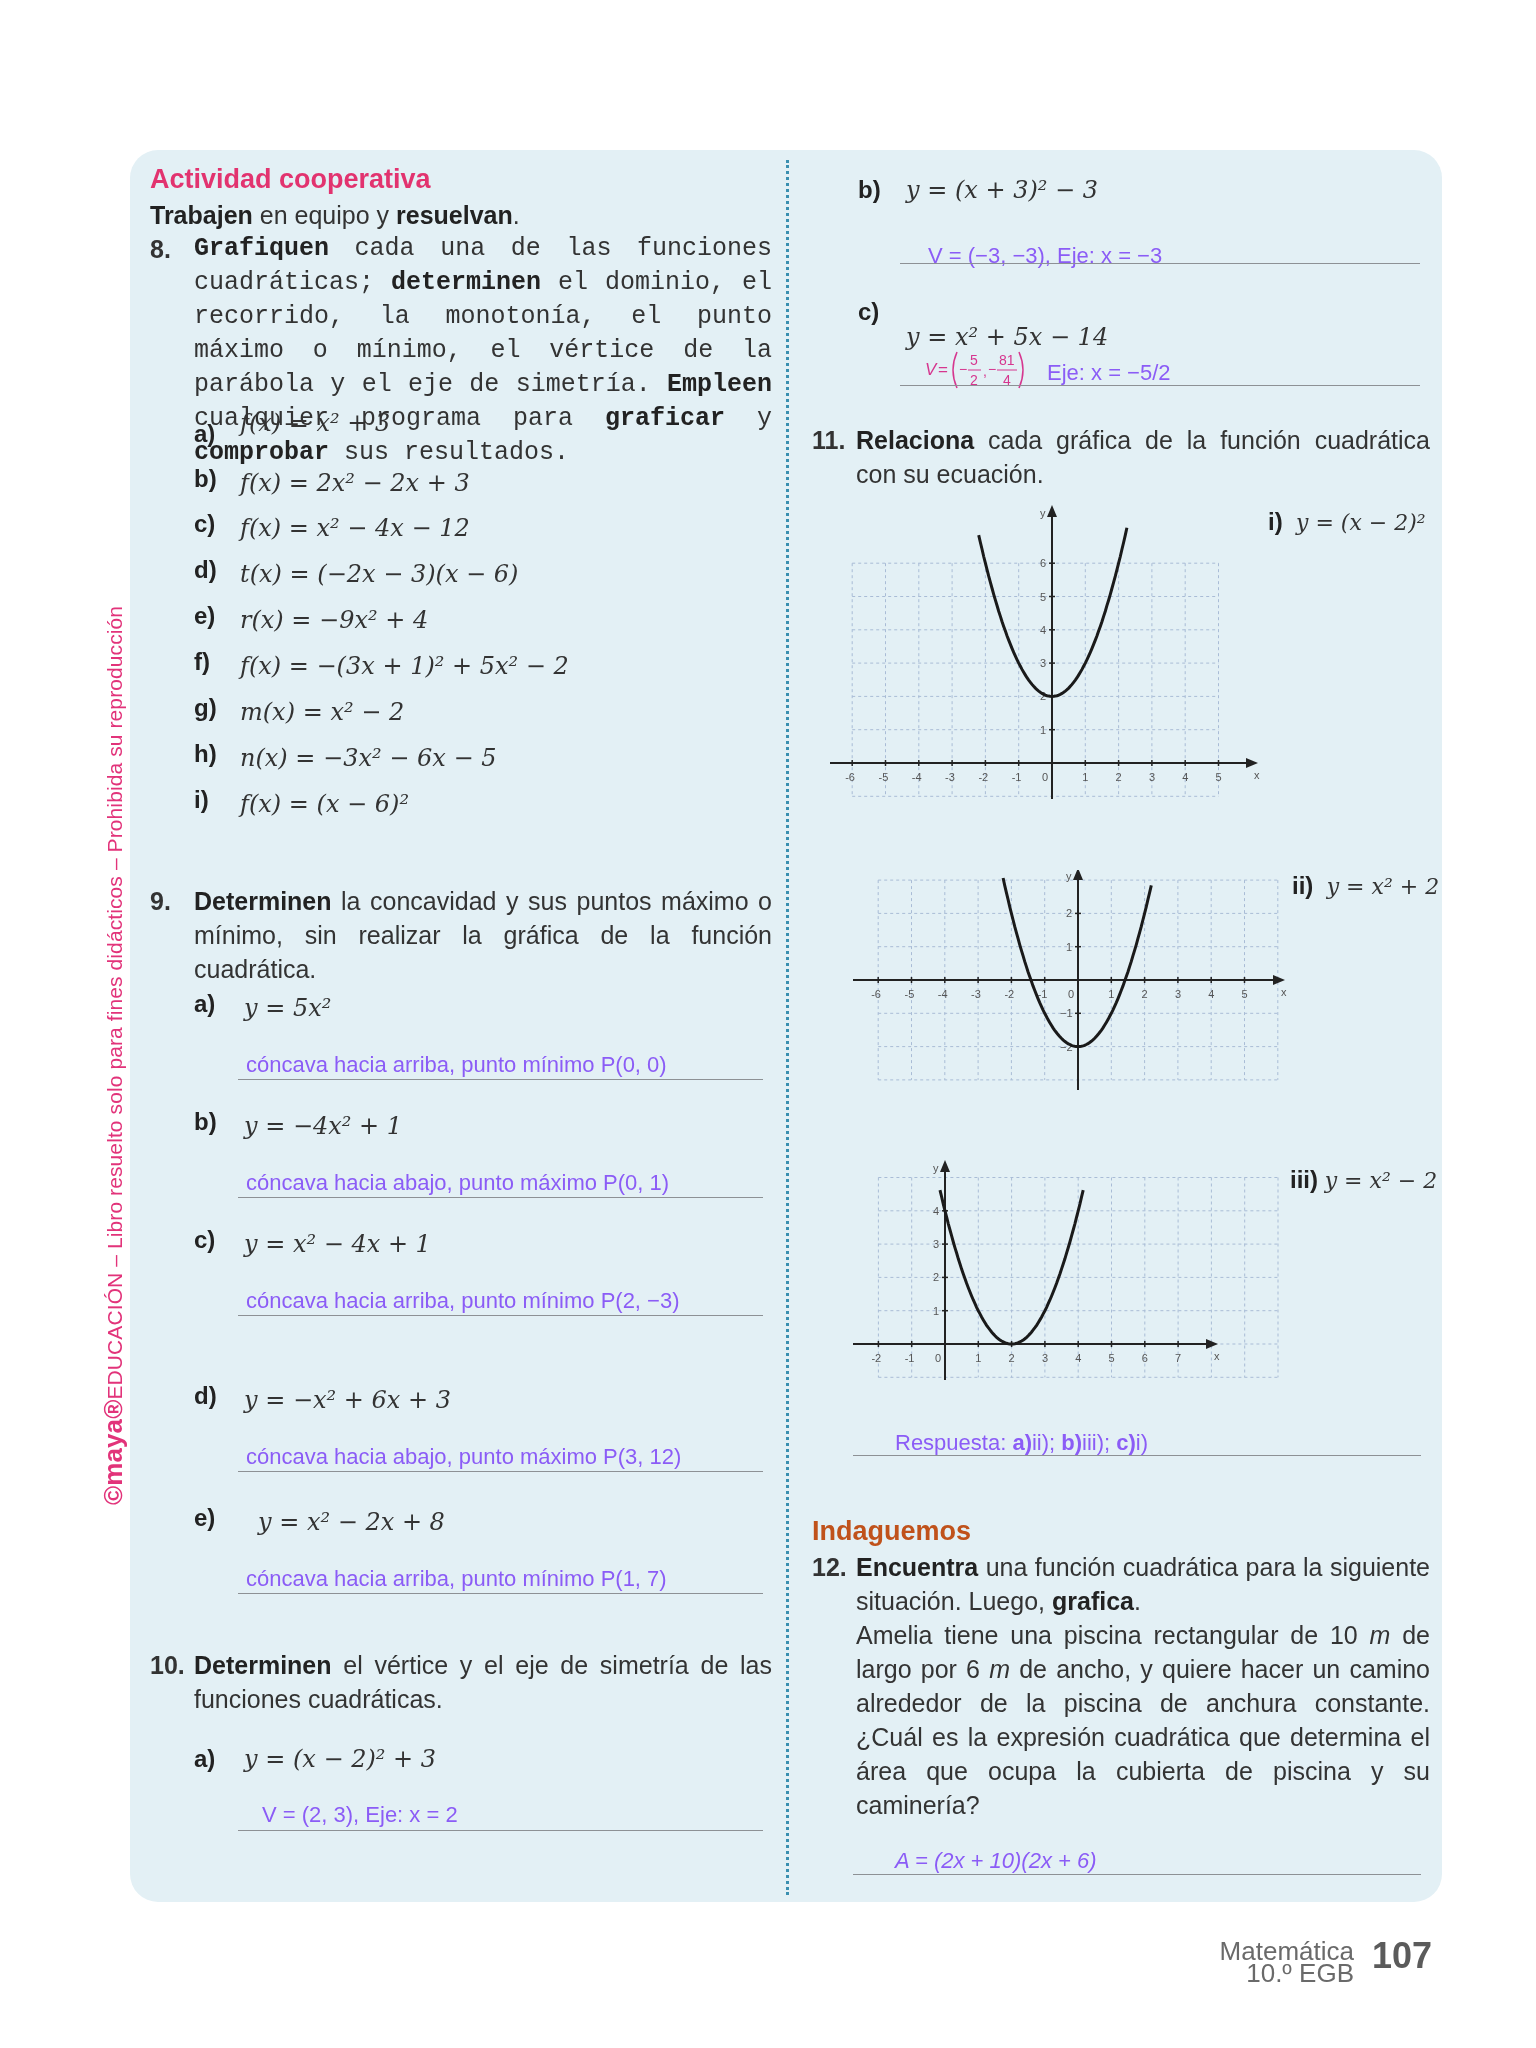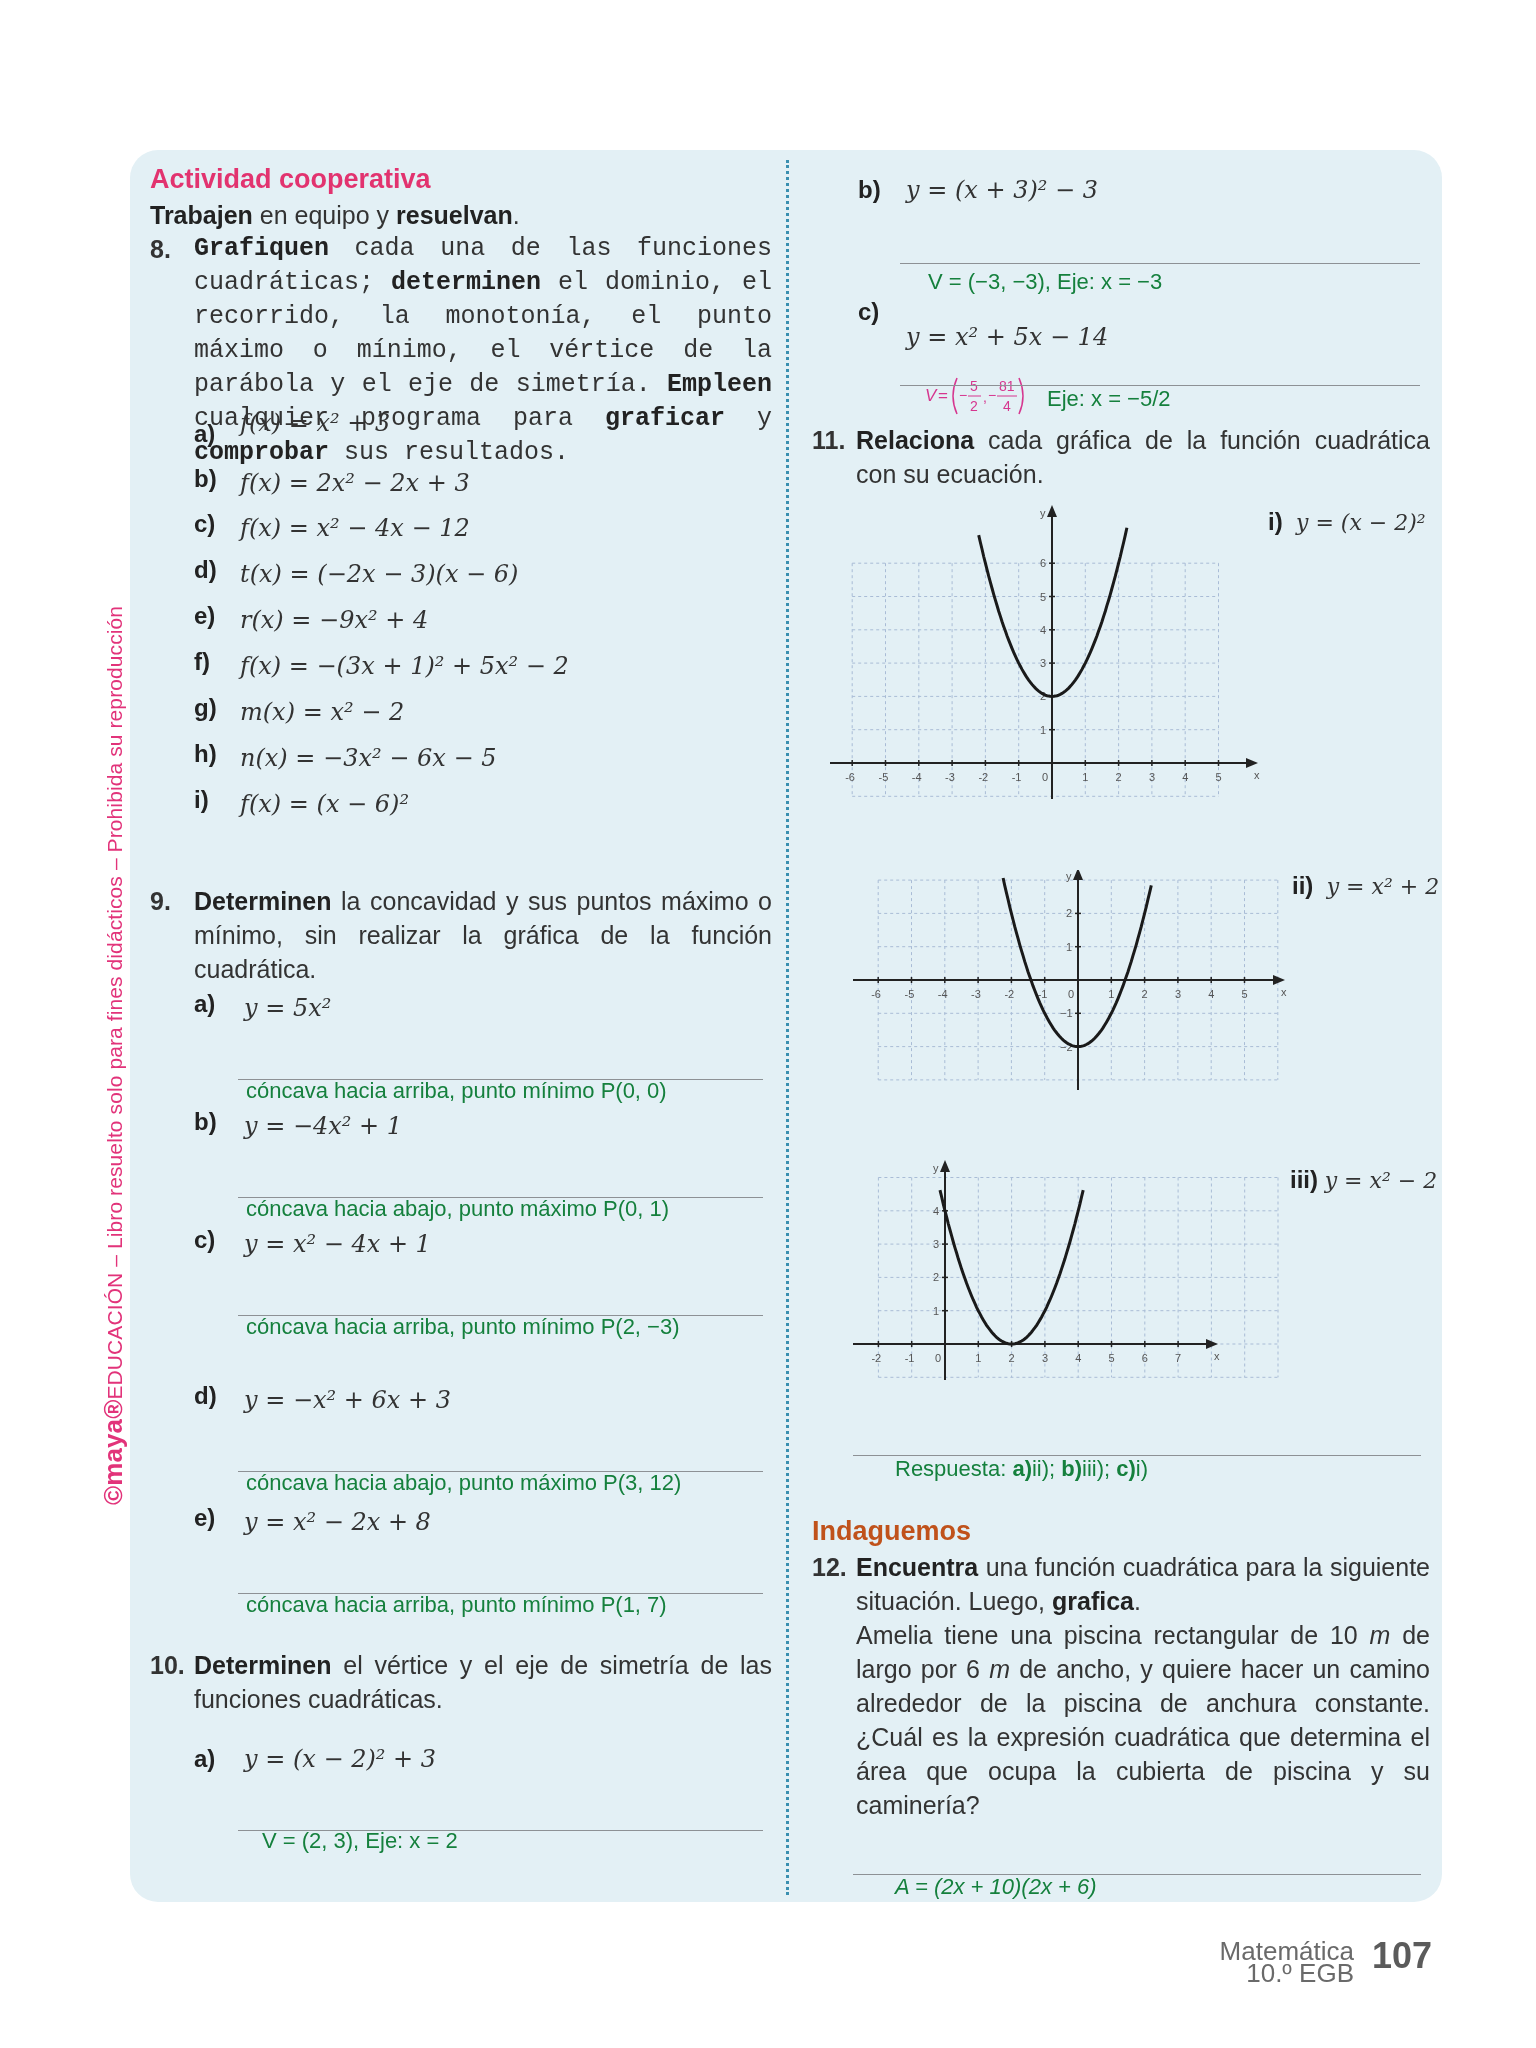--- a/index.html
+++ b/index.html
@@ -27,21 +27,21 @@
   .pink-title { color: #e2336f; }
   .orange-title { color: #c0521b; }
   .body-text { font-size: 25px; line-height: 34px; color: #333; text-align: justify; }
   .body-text b { color: #222; }
   .num { font-weight: bold; display: inline-block; }
 
   .item-label { font-weight: bold; font-size: 24px; color: #222; position: absolute; }
   .math { font-family: "DejaVu Serif", "Liberation Serif", serif; font-size: 24px; color: #333; position: absolute; font-style: italic; white-space: nowrap; }
 
   .answer {
-    position: absolute; color: #15803d; font-size: 22px; white-space: nowrap; margin-top: 26px;
+    position: absolute; color: #8b5cf6; font-size: 22px; white-space: nowrap;
   }
   .answer-line { position: absolute; height: 0; border-top: 1.5px solid #8d9195; }
 
   .footer-subject { position: absolute; right: 182px; top: 1940px; text-align: right; color: #6a6a6a; font-size: 26px; line-height: 22px; }
   .footer-page { position: absolute; left: 1372px; top: 1935px; font-weight: bold; font-size: 36px; color: #5b5b5b; }
 
   .graph-label { position: absolute; font-size: 24px; white-space: nowrap; }
   .graph-label b { font-family: "Liberation Sans", sans-serif; color: #222; }
   .graph-label span { font-family: "DejaVu Serif", serif; font-style: italic; color: #333; font-size: 22px; }
   svg text { font-family: "Liberation Sans", sans-serif; }
@@ -99,21 +99,21 @@
     <div class="answer-line" style="left: 238px; top: 1197px; width: 525px;"></div>
     <div class="item-label" style="left: 194px; top: 1226px;">c)</div>
     <div class="math" style="left: 244px; top: 1230px;">y = x² − 4x + 1</div>
     <div class="answer" style="left: 246px; top: 1288px;">cóncava hacia arriba, punto mínimo P(2, −3)</div>
     <div class="answer-line" style="left: 238px; top: 1315px; width: 525px;"></div>
     <div class="item-label" style="left: 194px; top: 1382px;">d)</div>
     <div class="math" style="left: 244px; top: 1386px;">y = −x² + 6x + 3</div>
     <div class="answer" style="left: 246px; top: 1444px;">cóncava hacia abajo, punto máximo P(3, 12)</div>
     <div class="answer-line" style="left: 238px; top: 1471px; width: 525px;"></div>
     <div class="item-label" style="left: 194px; top: 1504px;">e)</div>
-    <div class="math" style="left: 244px; top: 1508px; font-style: italic;">y = x² − 2x + 8</div>
+    <div class="math" style="left: 258px; top: 1508px; font-style: italic;">y = x² − 2x + 8</div>
     <div class="answer" style="left: 246px; top: 1566px;">cóncava hacia arriba, punto mínimo P(1, 7)</div>
     <div class="answer-line" style="left: 238px; top: 1593px; width: 525px;"></div>
   </div>
 
 <div class="abs body-text num" style="left:150px; top:1648px;">10.</div>
 <div class="abs body-text" style="left:194px; top:1648px; width:578px;"><b>Determinen</b> el vértice y el eje de simetría de las funciones cuadráticas.</div>
 
 <div class="item-label" style="left:194px; top:1745px;">a)</div>
 <div class="math" style="left:244px; top:1745px;">y = (x − 2)² + 3</div>
 <div class="answer" style="left:262px; top:1802px;">V = (2, 3), Eje: x = 2</div>

